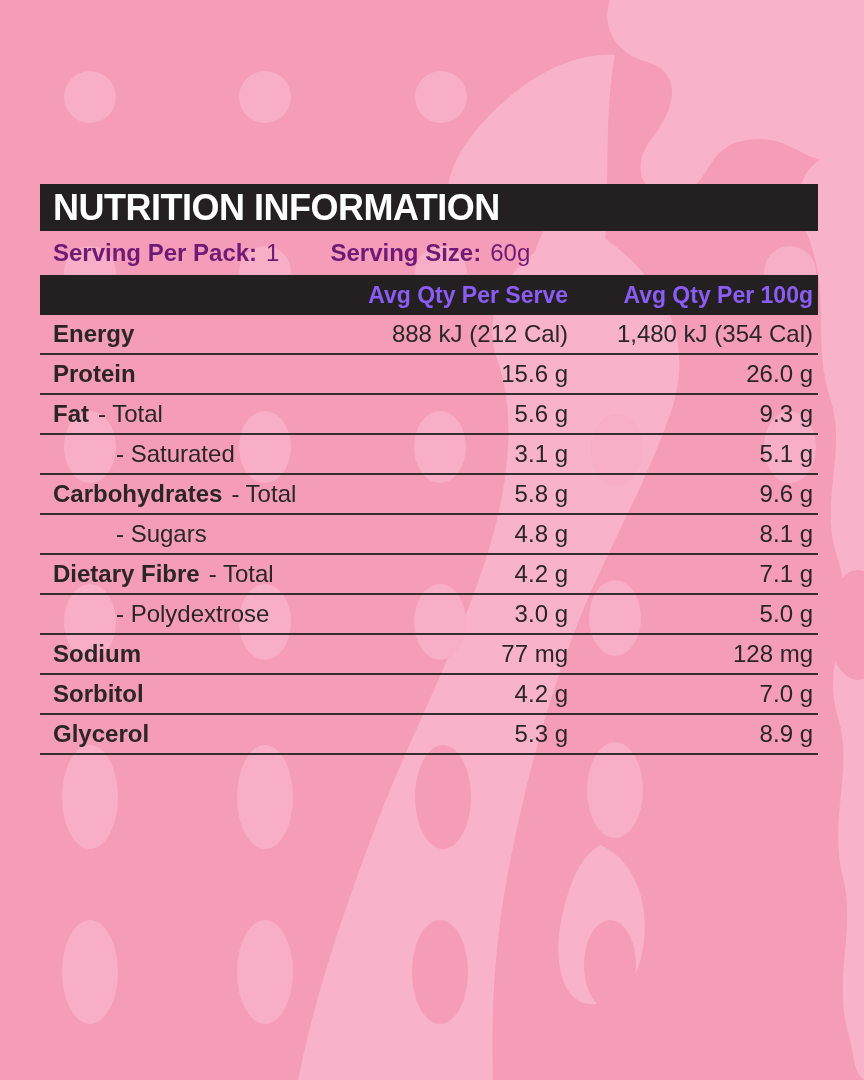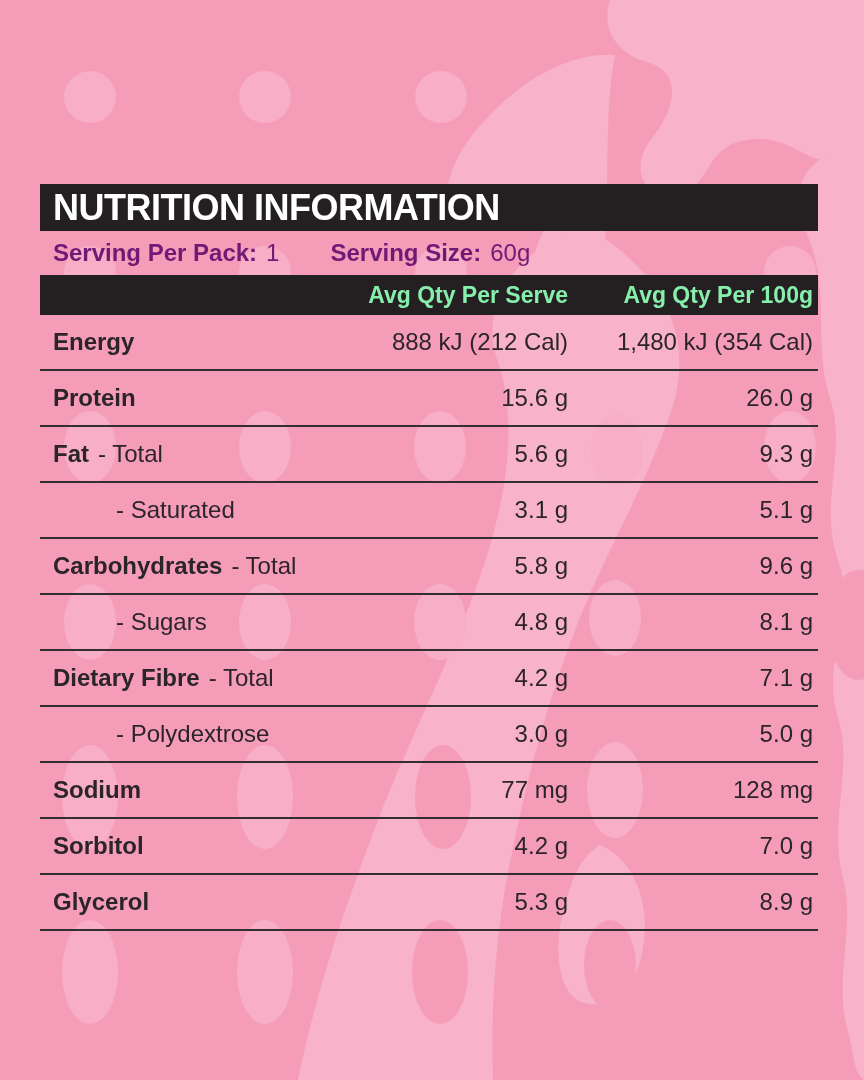--- a/index.html
+++ b/index.html
@@ -22,26 +22,26 @@
   }
   .serving-group{display:flex;align-items:baseline;}
   .serving-group .lab{font-weight:bold;}
   .serving-group .val{margin-left:9px;font-weight:normal;}
   .serving-group + .serving-group{margin-left:51px;}
   .grid-cols{
     box-sizing:border-box;display:grid;grid-template-columns:285px 230px 245px;
     padding:0 6px 0 13px;align-items:center;
   }
   .col-header{
-    height:40px;background:#241F21;color:#86efac;
+    height:40px;background:#241F21;color:#8b5cf6;
     font-size:23px;font-weight:bold;white-space:nowrap;
   }
   .col-header .c2,.col-header .c3{text-align:right;}
   .row{
-    height:56px;border-bottom:2px solid #332E30;
+    height:40px;border-bottom:2px solid #332E30;
     font-size:24px;color:#2B2528;white-space:nowrap;
   }
   .row .c1{overflow:visible;}
   .row .lbl{font-weight:bold;}
   .row .sub{font-weight:normal;}
   .row.has-label .sub{margin-left:9px;margin-top:24px;}
   .row.indent .c1{padding-left:63px;}
   .row .c2,.row .c3{text-align:right;font-weight:normal;}
 </style>
 </head>

